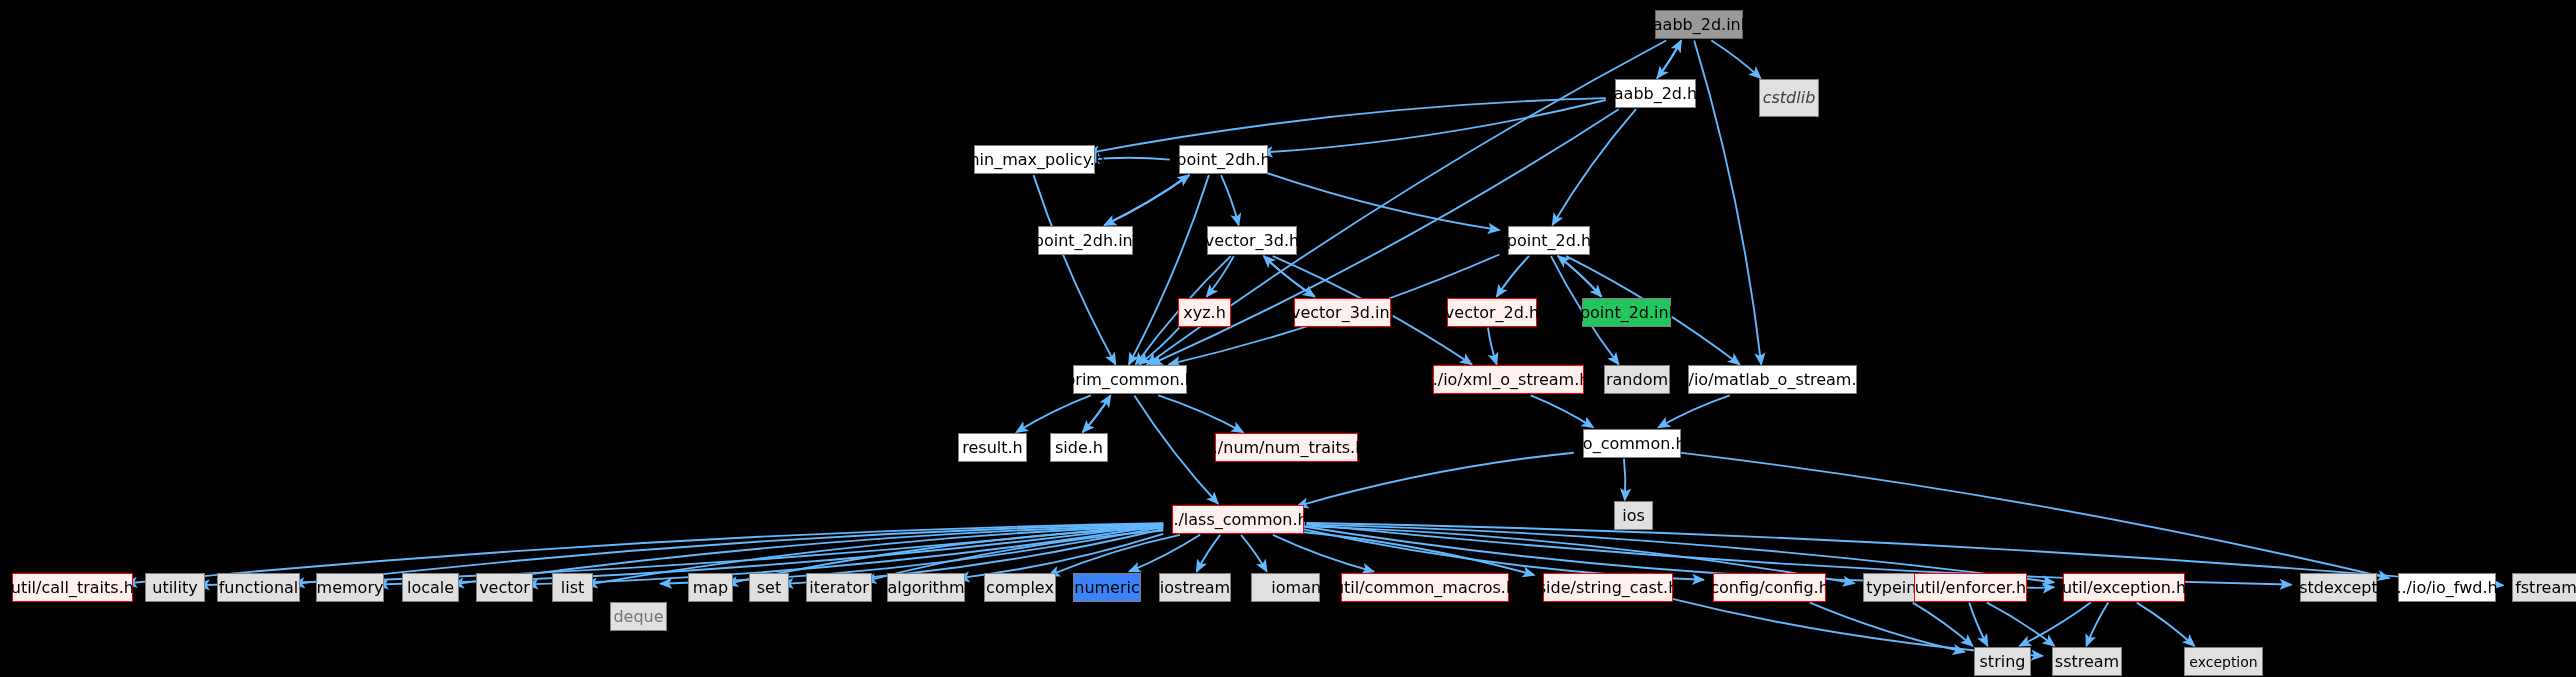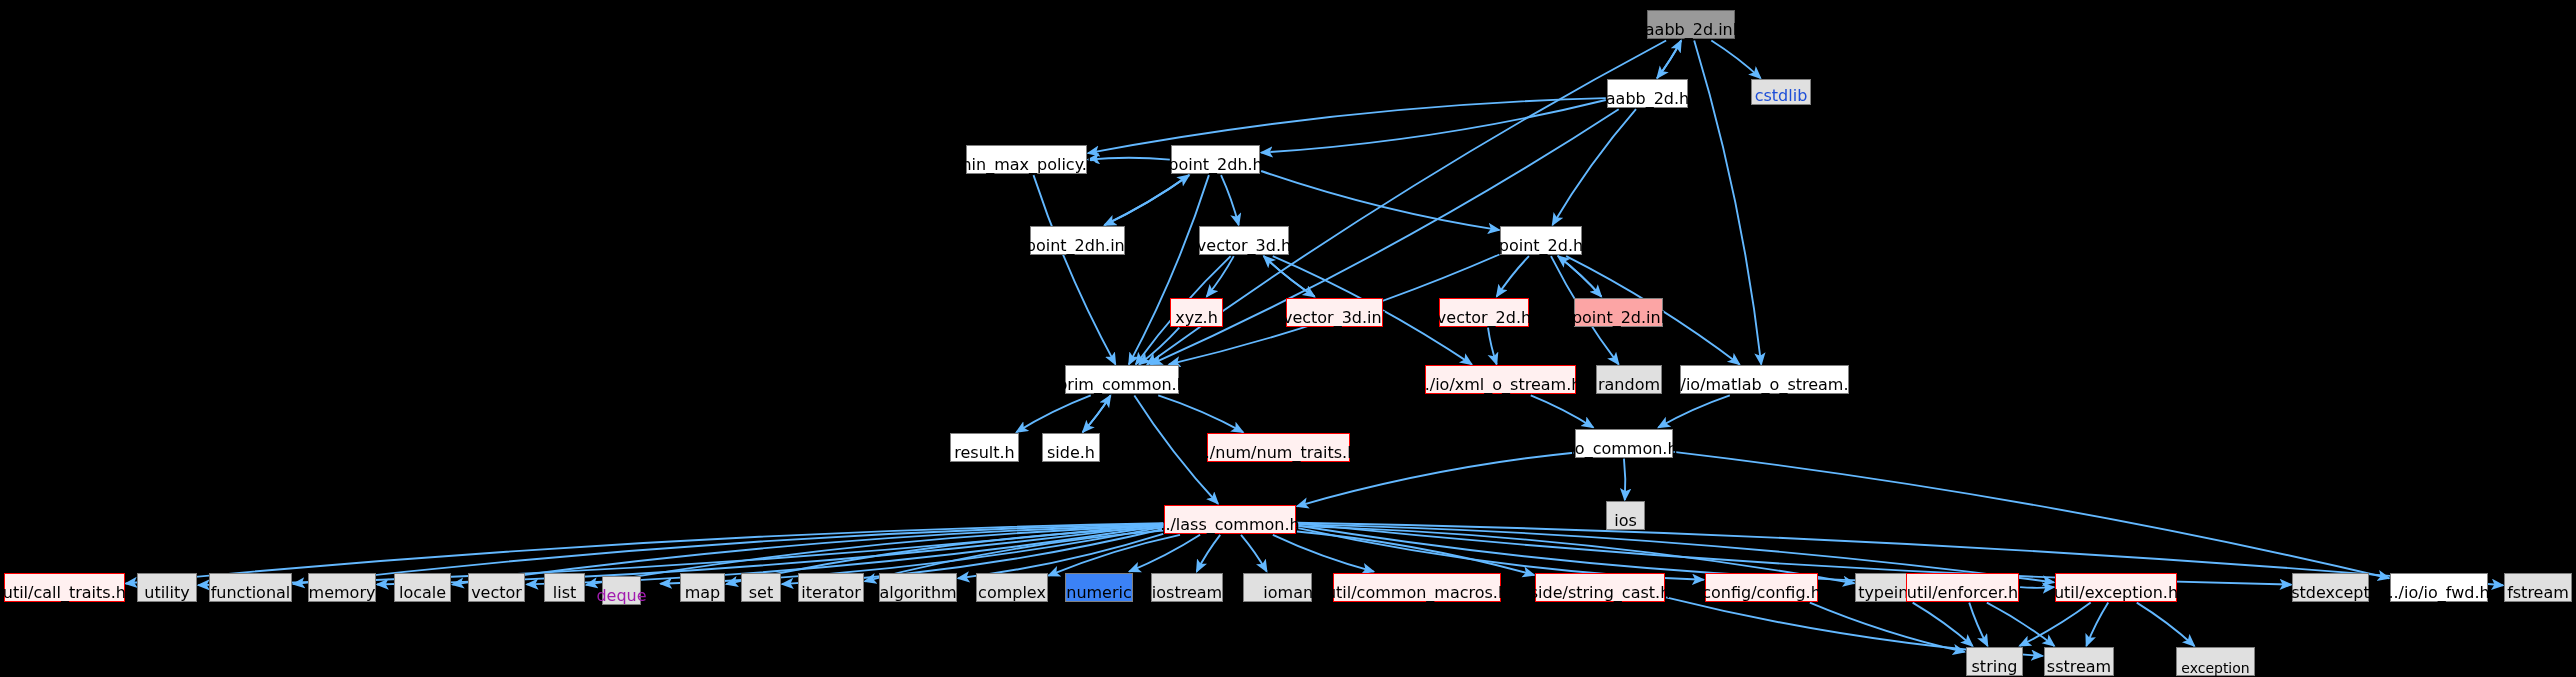--- a/index.html
+++ b/index.html
@@ -1,20 +1,20 @@
 <!DOCTYPE html>
 <html style="font-size:15px"><head>
 <meta charset="utf-8">
 <style>
   html,body{margin:0;padding:0;background:#000;}
   #stage{position:relative;width:2576px;height:677px;background:#000;overflow:hidden;
          font-family:"DejaVu Sans","Liberation Sans",sans-serif;}
   #edges{position:absolute;left:0;top:0;width:2576px;height:677px;}
-  .node{position:absolute;box-sizing:border-box;display:flex;align-items:flex-end;
-        justify-content:center;white-space:nowrap;line-height:1;}
+  .node{position:absolute;box-sizing:border-box;display:flex;align-items:center;
+        justify-content:center;white-space:nowrap;line-height:1;margin-left:8px;}
   .node span{display:block;}
 </style>
 </head>
 <body>
 
 <div id="stage">
   <svg id="edges" viewBox="0 0 2735 719" xmlns="http://www.w3.org/2000/svg">
       <defs>
         <marker id="ah" markerWidth="7" markerHeight="7" refX="6.2" refY="3" orient="auto" markerUnits="strokeWidth">
           <path d="M0,0 L7,3 L0,6 L1.6,3 Z" fill="#63b8ff"></path>
@@ -93,21 +93,21 @@
       <path d="M2030.9,640.0 Q2064.8,660.1 2094.6,686.0" fill="none" stroke="#63b8ff" stroke-width="2" marker-end="url(#ah)"></path>
       <path d="M1921.7,640.0 Q2001.5,673.6 2086.0,692.4" fill="none" stroke="#63b8ff" stroke-width="2" marker-end="url(#ah)"></path>
     </svg>
   <div id="nodes">
       <div class="node" style="left: 1647px; top: 10.4px; width: 88px; height: 29px; background: rgb(153, 153, 153); border: 0.9px solid rgb(102, 102, 102); color: rgb(0, 0, 0); font-size: 16px;">
         <span>aabb_2d.inl</span>
       </div>
       <div class="node" style="left: 1607px; top: 79px; width: 81px; height: 29px; background: rgb(255, 255, 255); border: 0.9px solid rgb(128, 128, 128); color: rgb(0, 0, 0); font-size: 16px;">
         <span>aabb_2d.h</span>
       </div>
-      <div class="node" style="left: 1751px; top: 79px; width: 60px; height: 26px; background: rgb(224, 224, 224); border: 0.9px solid rgb(128, 128, 128); color: #1d4ed8; font-size: 16px;">
+      <div class="node" style="left: 1751px; top: 79px; width: 60px; height: 38px; background: rgb(224, 224, 224); border: 0.9px solid rgb(128, 128, 128); color: #404040; font-size: 16px; font-style: italic;">
         <span>cstdlib</span>
       </div>
       <div class="node" style="left: 966px; top: 145px; width: 121px; height: 29px; background: rgb(255, 255, 255); border: 0.9px solid rgb(128, 128, 128); color: rgb(0, 0, 0); font-size: 16px;">
         <span>min_max_policy.h</span>
       </div>
       <div class="node" style="left: 1171px; top: 145px; width: 89px; height: 29px; background: rgb(255, 255, 255); border: 0.9px solid rgb(128, 128, 128); color: rgb(0, 0, 0); font-size: 16px;">
         <span>point_2dh.h</span>
       </div>
       <div class="node" style="left: 1030px; top: 226px; width: 95px; height: 29px; background: rgb(255, 255, 255); border: 0.9px solid rgb(128, 128, 128); color: rgb(0, 0, 0); font-size: 16px;">
         <span>point_2dh.inl</span>
@@ -120,21 +120,21 @@
       </div>
       <div class="node" style="left: 1170px; top: 298px; width: 53px; height: 29px; background: rgb(255, 240, 240); border: 0.9px solid rgb(255, 0, 0); color: rgb(0, 0, 0); font-size: 16px;">
         <span>xyz.h</span>
       </div>
       <div class="node" style="left: 1286px; top: 298px; width: 97px; height: 29px; background: rgb(255, 240, 240); border: 0.9px solid rgb(255, 0, 0); color: rgb(0, 0, 0); font-size: 16px;">
         <span>vector_3d.inl</span>
       </div>
       <div class="node" style="left: 1439px; top: 298px; width: 90px; height: 29px; background: rgb(255, 240, 240); border: 0.9px solid rgb(255, 0, 0); color: rgb(0, 0, 0); font-size: 16px;">
         <span>vector_2d.h</span>
       </div>
-      <div class="node" style="left: 1574px; top: 298px; width: 89px; height: 29px; background: #fca5a5; border: 0.9px solid rgb(128, 128, 128); color: rgb(0, 0, 0); font-size: 16px;">
+      <div class="node" style="left: 1574px; top: 298px; width: 89px; height: 29px; background: #22c55e; border: 0.9px solid rgb(128, 128, 128); color: rgb(0, 0, 0); font-size: 16px;">
         <span>point_2d.inl</span>
       </div>
       <div class="node" style="left: 1065px; top: 365px; width: 114px; height: 29px; background: rgb(255, 255, 255); border: 0.9px solid rgb(128, 128, 128); color: rgb(0, 0, 0); font-size: 16px;">
         <span>prim_common.h</span>
       </div>
       <div class="node" style="left: 1425px; top: 365px; width: 151px; height: 29px; background: rgb(255, 240, 240); border: 0.9px solid rgb(255, 0, 0); color: rgb(0, 0, 0); font-size: 16px;">
         <span>../io/xml_o_stream.h</span>
       </div>
       <div class="node" style="left: 1596px; top: 365px; width: 66px; height: 29px; background: rgb(224, 224, 224); border: 0.9px solid rgb(128, 128, 128); color: rgb(0, 0, 0); font-size: 16px;">
         <span>random</span>
@@ -174,21 +174,21 @@
       </div>
       <div class="node" style="left: 394px; top: 573px; width: 57px; height: 29px; background: rgb(224, 224, 224); border: 0.9px solid rgb(128, 128, 128); color: rgb(0, 0, 0); font-size: 16px;">
         <span>locale</span>
       </div>
       <div class="node" style="left: 468px; top: 573px; width: 57px; height: 29px; background: rgb(224, 224, 224); border: 0.9px solid rgb(128, 128, 128); color: rgb(0, 0, 0); font-size: 16px;">
         <span>vector</span>
       </div>
       <div class="node" style="left: 544px; top: 573px; width: 41px; height: 29px; background: rgb(224, 224, 224); border: 0.9px solid rgb(128, 128, 128); color: rgb(0, 0, 0); font-size: 16px;">
         <span>list</span>
       </div>
-      <div class="node" style="left: 602px; top: 576px; width: 39px; height: 29px; background: rgb(224, 224, 224); border: 0.9px solid rgb(128, 128, 128); color: #a21caf; font-size: 16px;">
+      <div class="node" style="left: 602px; top: 602px; width: 57px; height: 29px; background: rgb(224, 224, 224); border: 0.9px solid rgb(128, 128, 128); color: #737373; font-size: 16px;">
         <span>deque</span>
       </div>
       <div class="node" style="left: 680px; top: 573px; width: 45px; height: 29px; background: rgb(224, 224, 224); border: 0.9px solid rgb(128, 128, 128); color: rgb(0, 0, 0); font-size: 16px;">
         <span>map</span>
       </div>
       <div class="node" style="left: 741px; top: 573px; width: 40px; height: 29px; background: rgb(224, 224, 224); border: 0.9px solid rgb(128, 128, 128); color: rgb(0, 0, 0); font-size: 16px;">
         <span>set</span>
       </div>
       <div class="node" style="left: 798px; top: 573px; width: 66px; height: 29px; background: rgb(224, 224, 224); border: 0.9px solid rgb(128, 128, 128); color: rgb(0, 0, 0); font-size: 16px;">
         <span>iterator</span>

